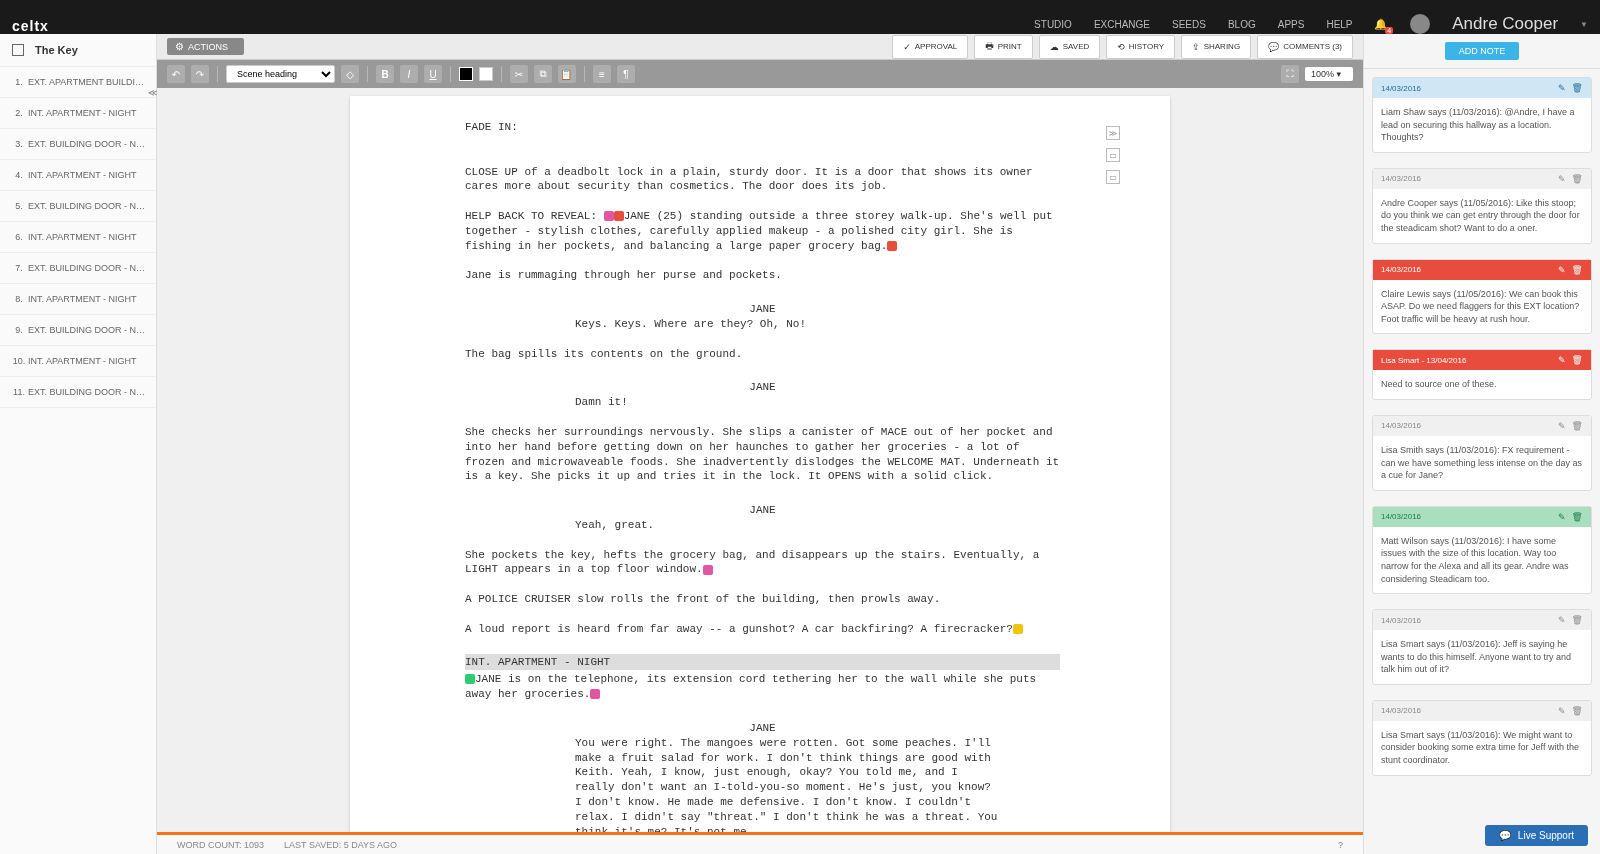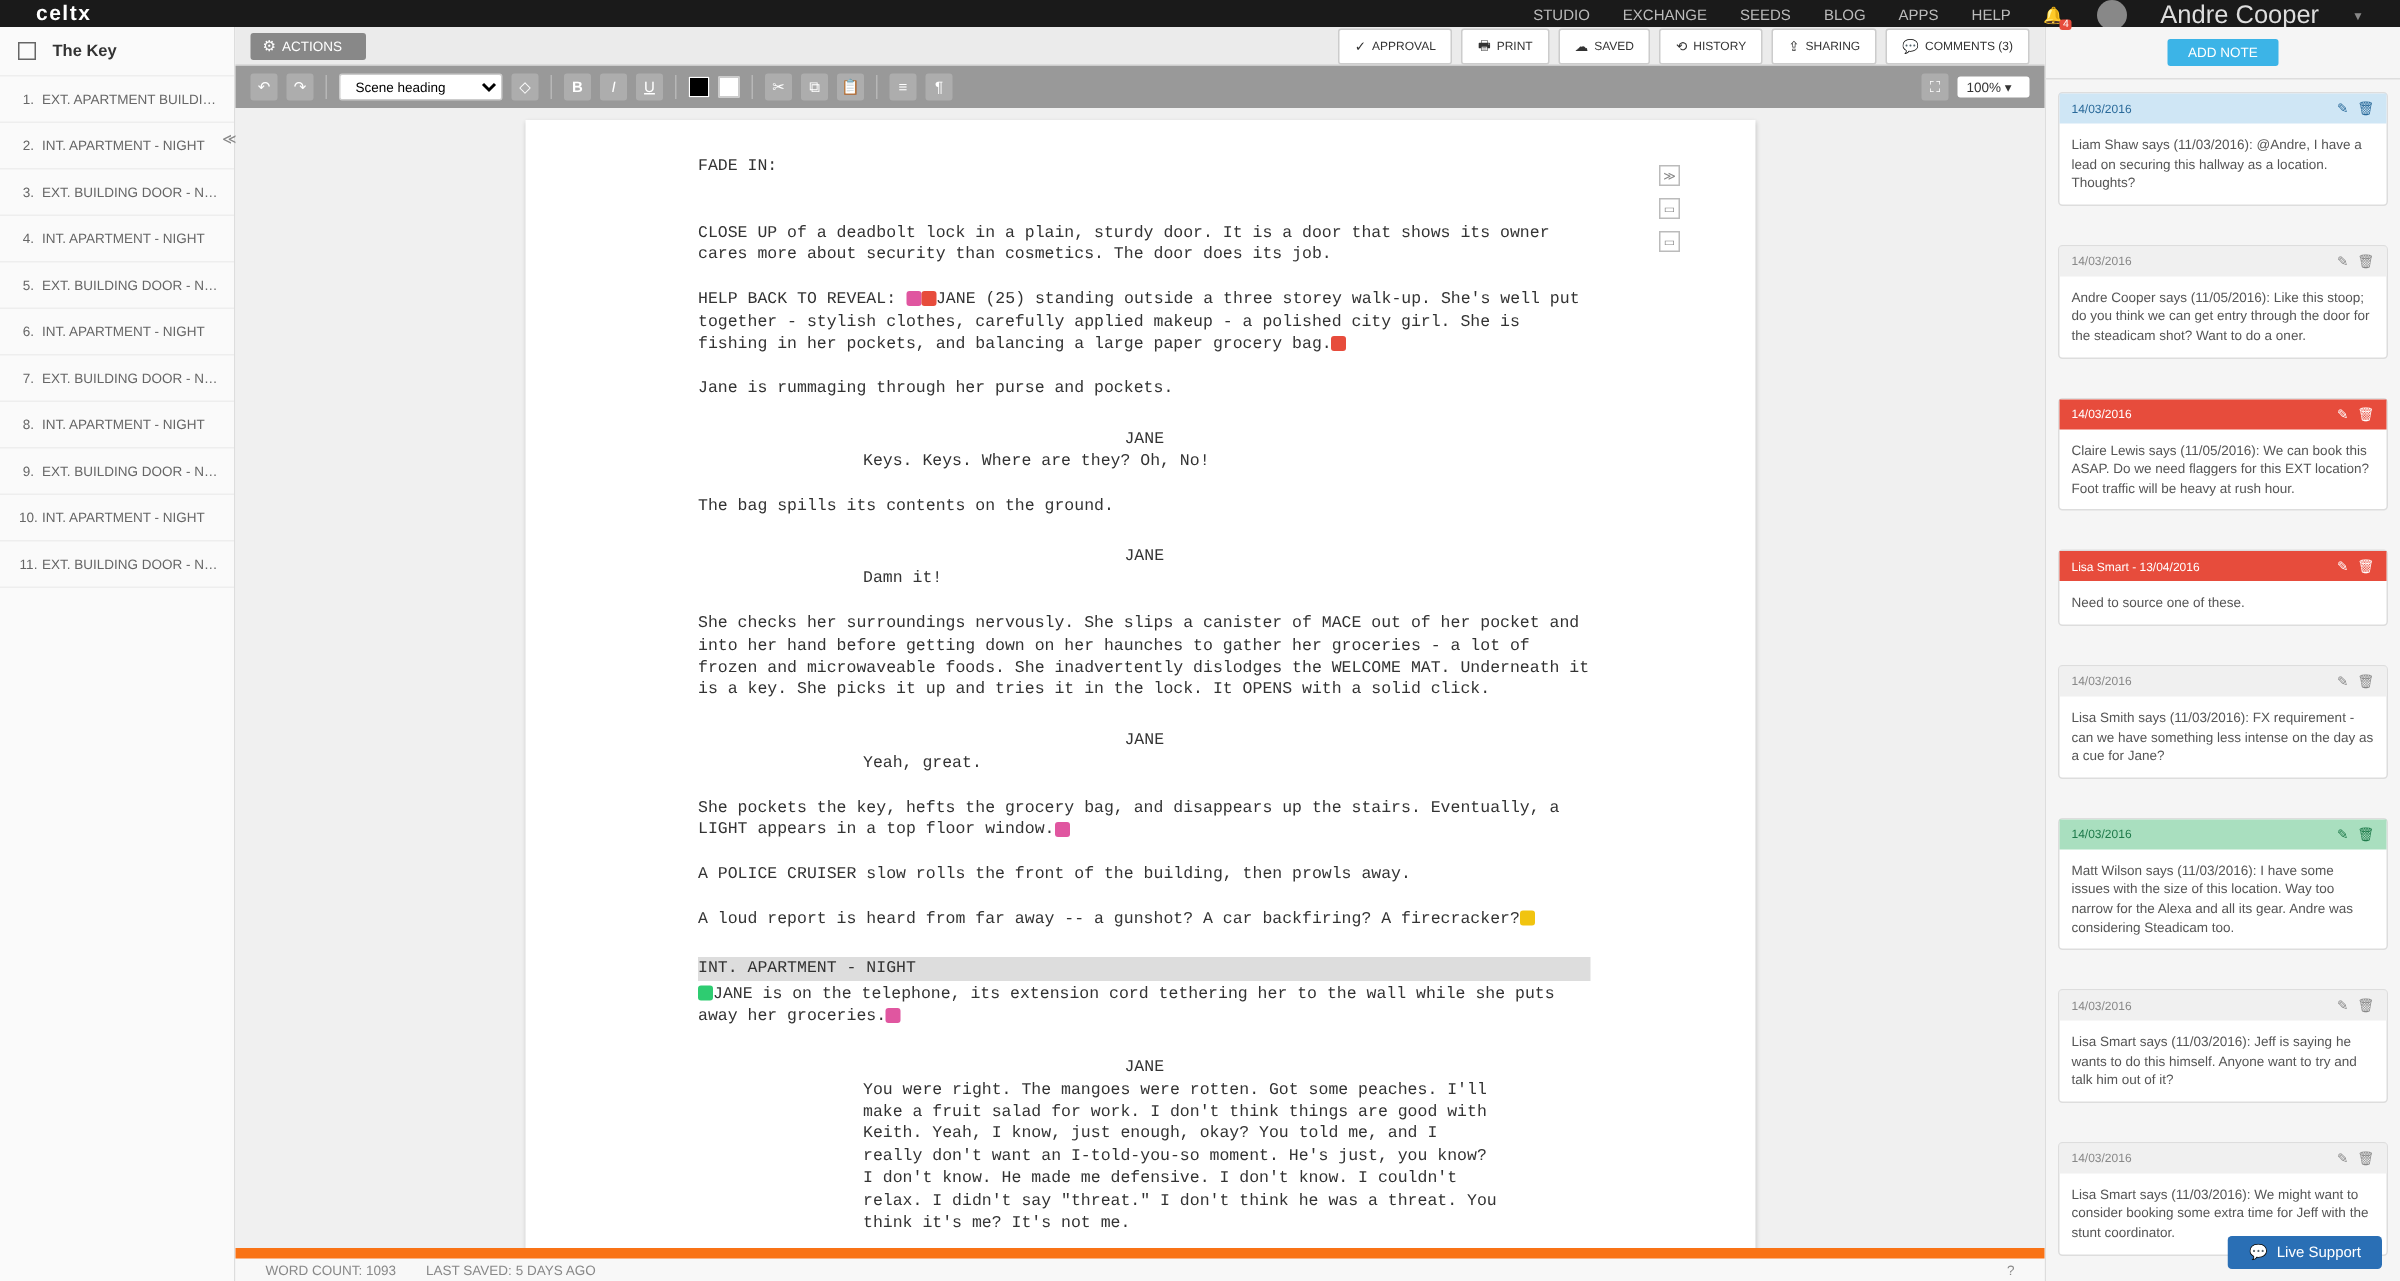--- a/index.html
+++ b/index.html
@@ -1,18 +1,18 @@
 <!DOCTYPE html>
 <html><head>
 <meta charset="utf-8">
 <style>
 *{box-sizing:border-box;margin:0;padding:0}
 body{font-family:Arial,Helvetica,sans-serif;font-size:11px;color:#333;background:#f0f0f0;overflow:hidden}
 .app{width:1600px;height:854px;display:flex;flex-direction:column}
-.header{height:18px;background:#1a1a1a;display:flex;align-items:flex-start;padding:0 24px;color:#fff}
+.header{height:34px;background:#1a1a1a;display:flex;align-items:flex-end;padding:0 12px;color:#fff}
 .logo{font-weight:bold;font-size:14px;letter-spacing:1px}
 .header-nav{margin-left:auto;display:flex;align-items:center;gap:22px}
 .header-link{color:#bbb;font-size:10px;text-transform:uppercase;cursor:pointer}
 .notif{position:relative}
 .notif-badge{position:absolute;bottom:-3px;right:-5px;background:#e74c3c;color:#fff;font-size:7px;border-radius:2px;padding:0 2px}
 .avatar{width:20px;height:20px;border-radius:50%;background:#888}
 .user-name{color:#ddd;font-size:17px}
 .chev{font-size:8px;color:#888}
 .main{flex:1;display:flex;overflow:hidden}
 .sidebar{width:157px;background:#fafafa;border-right:1px solid #ddd;overflow-y:auto}
@@ -41,28 +41,28 @@
 .page{width:820px;min-height:1000px;background:#fff;box-shadow:0 1px 3px rgba(0,0,0,0.2);padding:24px 110px 24px 115px;font-family:'Courier New',monospace;font-size:11px;line-height:1.35;color:#333}
 .sh{background:#ddd;padding:1px 0;margin:2px 0;display:inline-block;width:100%}
 .dlg-name{text-align:center;margin-top:4px}
 .dlg{margin:0 56px 0 110px}
 .marker{display:inline-block;width:10px;height:10px;border-radius:2px;vertical-align:middle}
 .m-red{background:#e74c3c}
 .m-yellow{background:#f1c40f}
 .m-green{background:#2ecc71}
 .m-blue{background:#3498db}
 .m-pink{background:#e056a0}
-.status-bar{height:22px;background:#f8f8f8;border-top:7px solid #f97316;display:flex;align-items:center;padding:0 20px;font-size:9px;color:#888}
+.status-bar{height:22px;background:#f8f8f8;border-top:3px solid #f97316;display:flex;align-items:center;padding:0 20px;font-size:9px;color:#888}
 .status-left{display:flex;gap:20px}
 .status-q{margin-left:auto}
 .right-panel{width:237px;background:#f5f5f5;border-left:1px solid #ddd;display:flex;flex-direction:column}
 .rp-top{padding:8px;text-align:center;border-bottom:1px solid #ddd}
 .add-note-btn{background:#3cb4e7;color:#fff;border:none;font-size:9px;padding:4px 14px;border-radius:2px;cursor:pointer}
 .notes{flex:1;overflow-y:auto;padding:8px 8px 0}
-.note{background:#fff;border:1px solid #ddd;border-radius:3px;margin-bottom:26px;font-size:9px}
+.note{background:#fff;border:1px solid #ddd;border-radius:3px;margin-bottom:15px;font-size:9px}
 .note-hd{padding:5px 8px;display:flex;align-items:center;font-size:8px}
 .note-hd-blue{background:#cfe6f5;color:#2a6a9a}
 .note-hd-red{background:#e74c3c;color:#fff}
 .note-hd-green{background:#a9dfbf;color:#1e7a4a}
 .note-hd-plain{background:#f0f0f0;color:#888}
 .note-hd .acts{margin-left:auto;display:flex;gap:6px;font-size:9px;cursor:pointer}
 .note-body{padding:8px;color:#555;line-height:1.4}
 .chat-widget{position:absolute;right:12px;bottom:8px;background:#2a6fb5;color:#fff;font-size:10px;padding:5px 14px;border-radius:3px;display:flex;align-items:center;gap:6px}
 .side-icons{position:absolute;right:243px;top:92px;display:flex;flex-direction:column;gap:8px}
 .side-icons div{width:14px;height:14px;border:1px solid #bbb;background:#fff;font-size:8px;display:flex;align-items:center;justify-content:center;color:#888;cursor:pointer}

